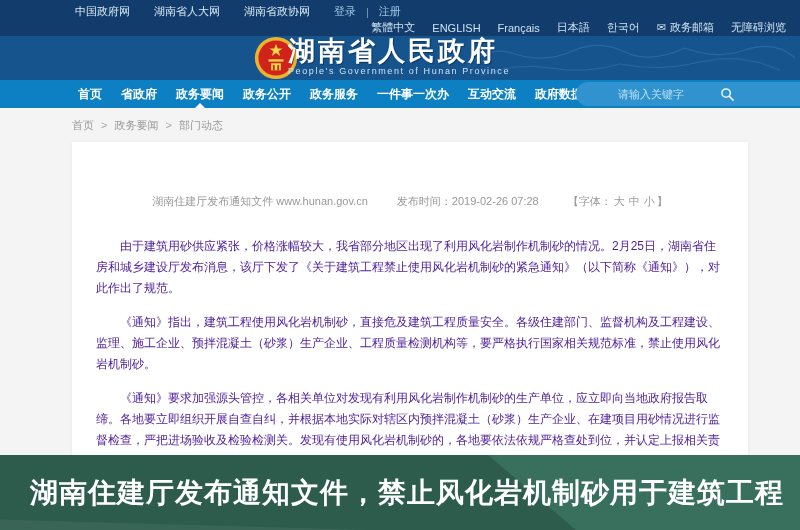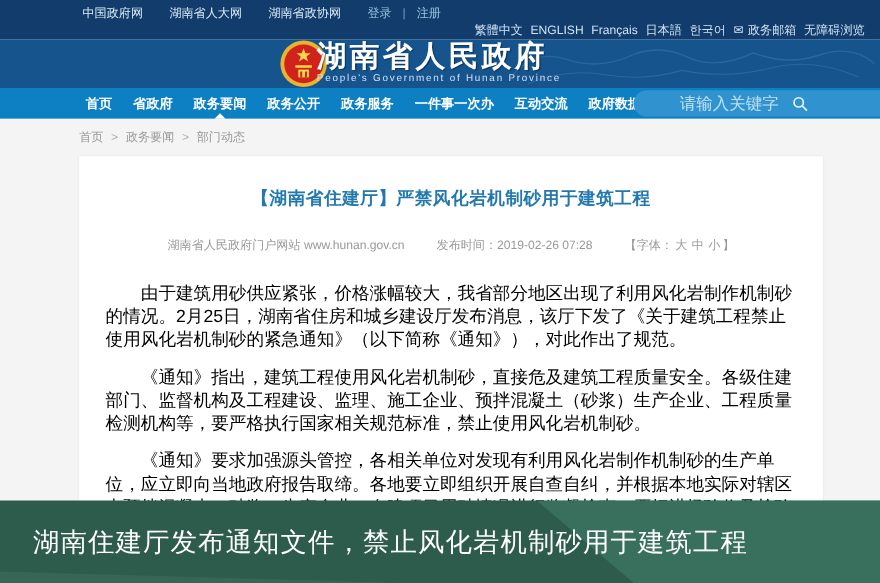--- a/index.html
+++ b/index.html
@@ -5,21 +5,21 @@
   html,body{margin:0;padding:0;background:#fff;}
   .page{position:relative;width:800px;height:530px;overflow:hidden;
         font-family:"Liberation Sans",sans-serif;background:#f4f4f4;}
 
   
   .topbar{position:absolute;top:0;left:0;right:0;height:36px;background:#113c6b;}
   .topbar-row1{position:absolute;top:4px;left:75px;display:flex;gap:24px;align-items:center;
                font-size:11px;color:#dcebf7;}
   .topbar-row1 .lr{color:#9fc6e6;}
   .topbar-row1 .div{color:#6f9cc4;margin:0 -14px;}
-  .topbar-row2{position:absolute;top:20px;right:14px;display:flex;gap:7px;align-items:center;
+  .topbar-row2{position:absolute;top:20px;right:14px;display:flex;gap:17px;align-items:center;
                font-size:11px;color:#cfe3f2;}
   .mailwrap{display:flex;gap:4px;align-items:center;}
   .topbar span{cursor:pointer;}
 
   
   .header{position:absolute;top:36px;left:0;right:0;height:44px;background:#16548e;overflow:hidden;}
   .watermark{position:absolute;right:0;top:0;opacity:.5;}
   .emblem{position:absolute;left:254px;top:0;width:44px;height:44px;cursor:pointer;}
   .siteblock{position:absolute;left:288px;top:1px;}
   .site-title{font-size:27px;font-weight:bold;color:#fff;letter-spacing:3px;line-height:29px;
@@ -31,49 +31,49 @@
        display:flex;align-items:center;padding-left:78px;gap:19px;
        color:#fff;font-size:12px;font-weight:bold;}
   .nav-item{position:relative;height:28px;line-height:28px;cursor:pointer;white-space:nowrap;}
   .nav-item.active::after{content:"";position:absolute;left:50%;bottom:0;margin-left:-5px;
        border-left:5px solid transparent;border-right:5px solid transparent;
        border-bottom:5px solid #ffffff;}
   .search-pill{position:absolute;right:-12px;top:2px;width:216px;height:24px;background:#3093cf;
        border-radius:13px;display:flex;align-items:center;padding:0 10px;gap:8px;}
   .search-scope{font-size:11px;color:#fff;font-weight:bold;cursor:pointer;margin-top:41px;}
   .search-input{background:transparent;border:none;outline:none;width:92px;
-       font-size:15px;color:#eaf5fc;font-family:Liberation Sans, sans-serif;}
+       font-size:11px;color:#eaf5fc;font-family:Liberation Serif, serif;}
   .search-input::placeholder{color:#bfe0f2;}
   .search-btn{width:15px;height:15px;cursor:pointer;flex:none;}
 
   
   .graybg{position:absolute;top:108px;left:0;right:0;bottom:0;background:#f4f4f4;}
   .breadcrumb{height:34px;line-height:34px;padding-left:72px;font-size:11px;color:#999;
        display:flex;gap:7px;align-items:center;}
   .breadcrumb .sep{color:#aaa;}
   .breadcrumb .bc-link{cursor:pointer;}
 
   .card{position:absolute;left:72px;width:676px;top:34px;bottom:0;background:#fff;
         box-shadow:0 0 3px rgba(0,0,0,.05);}
   .article{padding:28px 24px 0;}
   .article-title{text-align:center;color:#2379ad;font-size:16px;font-weight:bold;letter-spacing:.5px;}
   .meta{margin-top:24px;text-align:center;font-size:11px;color:#999;}
   .meta .sect{margin:0 13px;white-space:nowrap;}
   .meta .fs{cursor:pointer;margin:0 2px;}
-  .bodytext p{font-size:16px;color:#000000;line-height:21px;text-indent:2em;margin:13px 0 0;}
+  .bodytext p{font-size:12px;color:#4c1d95;line-height:21px;text-indent:2em;margin:13px 0 0;}
   .bodytext p:first-child{margin-top:27px;}
 
   
   .overlay{position:absolute;left:0;right:0;bottom:0;height:75px;background:#2d5c4c;overflow:hidden;}
   .acc1{position:absolute;top:0;left:0;right:0;bottom:0;background:#39705d;
         clip-path:polygon(61% 0,100% 0,100% 100%,72% 100%);}
   .acc2{position:absolute;top:0;left:0;right:0;bottom:0;background:rgba(255,255,255,0.06);
         clip-path:polygon(0 86%,46% 100%,0 100%);}
   .caption{position:absolute;left:30px;top:50%;transform:translateY(-50%);
-        color:#fff;font-size:24px;font-weight:normal;letter-spacing:1px;white-space:nowrap;}
+        color:#fff;font-size:28px;font-weight:bold;letter-spacing:1px;white-space:nowrap;}
 </style>
 </head>
 <body>
 
 <div class="page">
 
   <div class="topbar">
     <div class="topbar-row1">
       <span>中国政府网</span>
       <span>湖南省人大网</span>
@@ -140,24 +140,23 @@
     <div class="breadcrumb">
       <span class="bc-link">首页</span>
       <span class="sep">&gt;</span>
       <span class="bc-link">政务要闻</span>
       <span class="sep">&gt;</span>
       <span>部门动态</span>
     </div>
 
     <div class="card">
       <div class="article">
-        <div class="article-title">【湖南省住建厅】严禁风化岩机制砂用于建筑工程</div>
 
         <div class="meta">
-          <span class="sect">湖南省人民政府门户网站 www.hunan.gov.cn</span>
+          <span class="sect">湖南住建厅发布通知文件 www.hunan.gov.cn</span>
           <span class="sect"><span>发布时间：</span><span>2019-02-26 07:28</span></span>
           <span class="sect"><span>【字体：</span><span class="fs">大</span><span class="fs">中</span><span class="fs">小</span><span>】</span></span>
         </div>
 
         <div class="bodytext">
           <p>由于建筑用砂供应紧张，价格涨幅较大，我省部分地区出现了利用风化岩制作机制砂的情况。2月25日，湖南省住房和城乡建设厅发布消息，该厅下发了《关于建筑工程禁止使用风化岩机制砂的紧急通知》（以下简称《通知》），对此作出了规范。</p>
           <p>《通知》指出，建筑工程使用风化岩机制砂，直接危及建筑工程质量安全。各级住建部门、监督机构及工程建设、监理、施工企业、预拌混凝土（砂浆）生产企业、工程质量检测机构等，要严格执行国家相关规范标准，禁止使用风化岩机制砂。</p>
           <p>《通知》要求加强源头管控，各相关单位对发现有利用风化岩制作机制砂的生产单位，应立即向当地政府报告取缔。各地要立即组织开展自查自纠，并根据本地实际对辖区内预拌混凝土（砂浆）生产企业、在建项目用砂情况进行监督检查，严把进场验收及检验检测关。发现有使用风化岩机制砂的，各地要依法依规严格查处到位，并认定上报相关责任单位和责任人员严重不良行为记录。</p>
         </div>
       </div>

